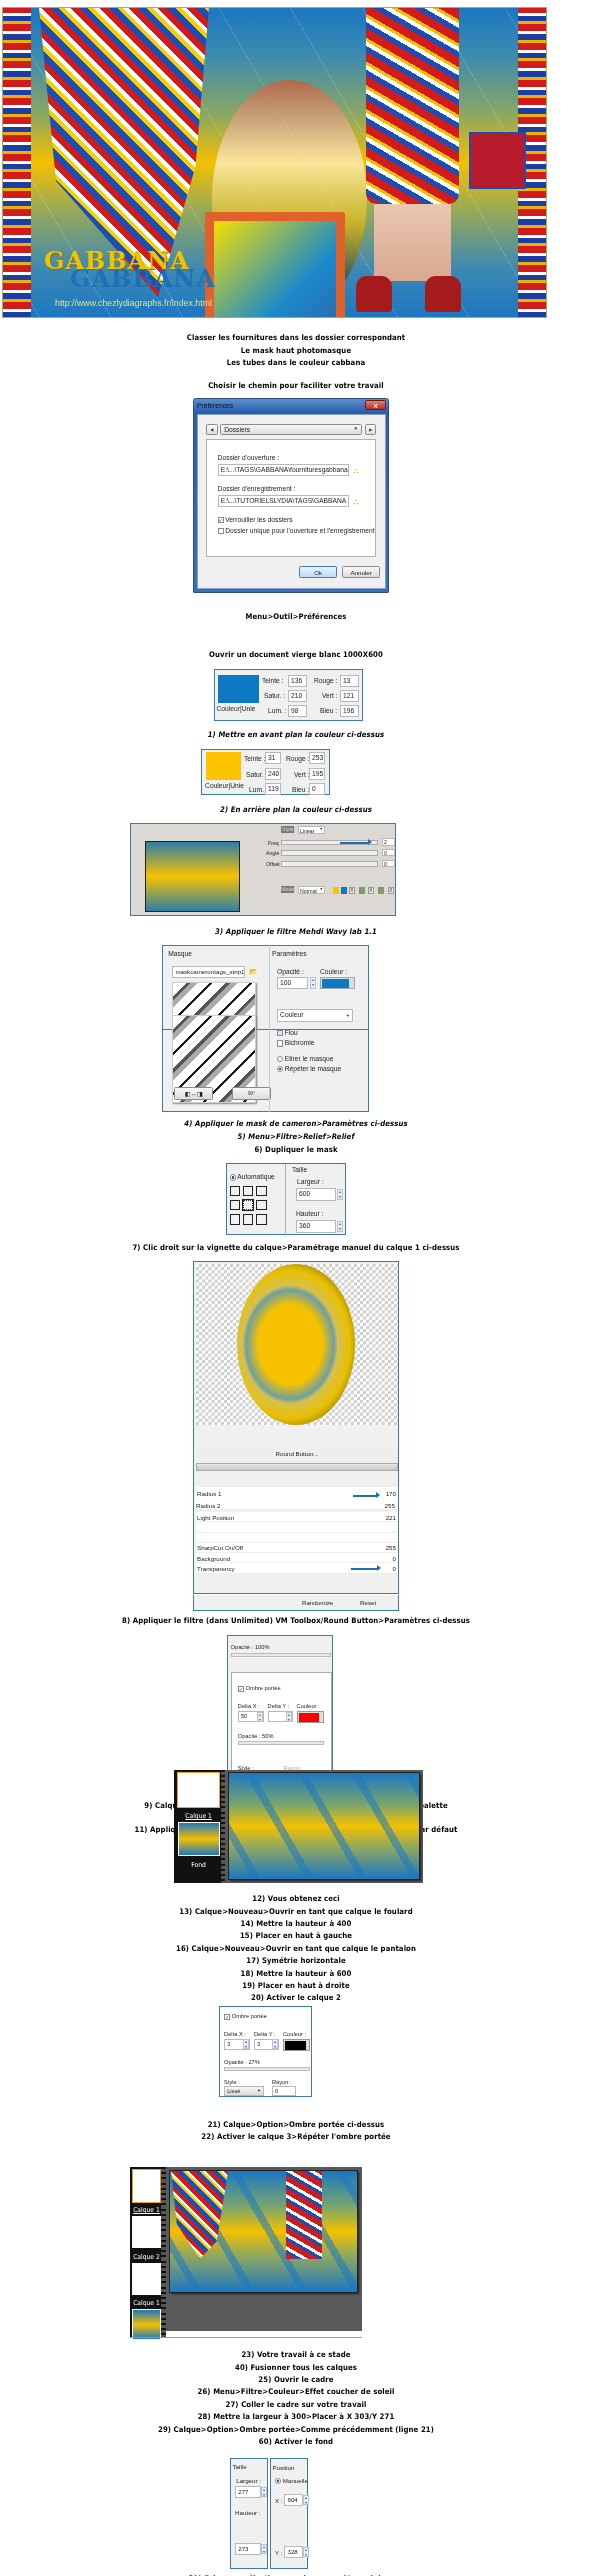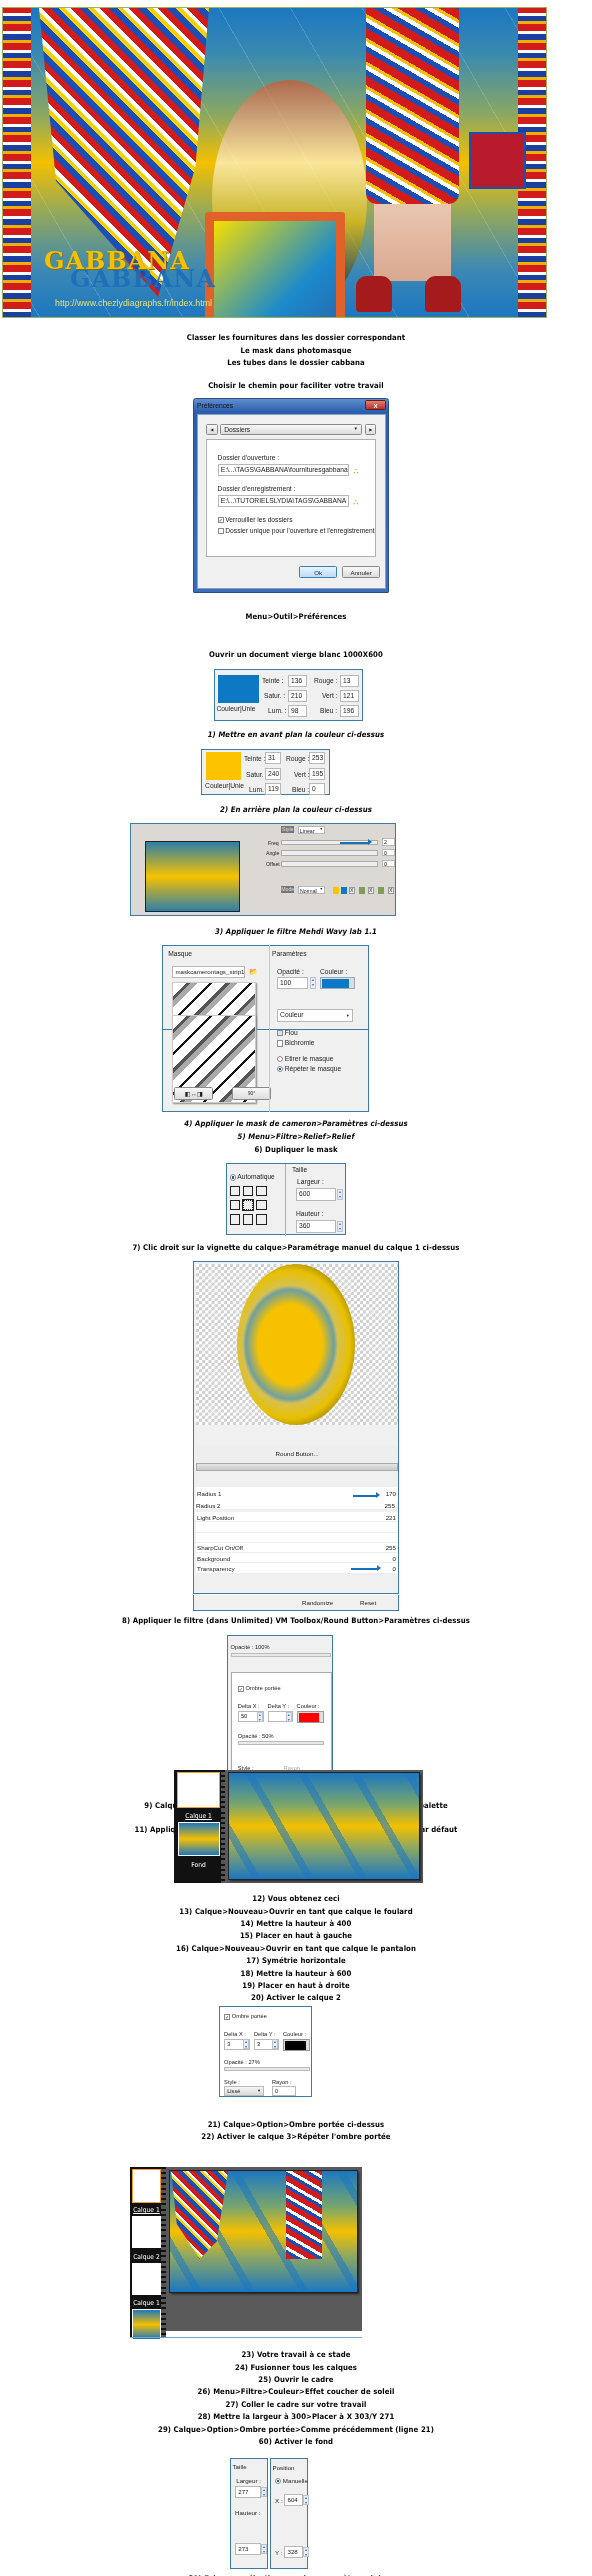--- a/index.html
+++ b/index.html
@@ -69,22 +69,22 @@
   <div class="legs"></div>
   <div class="shoe" style="left:353px"></div>
   <div class="shoe" style="left:422px"></div>
   <div class="bag"></div>
   <div class="gtitle2">GABBANA</div>
   <div class="gtitle1">GABBANA</div>
   <div class="gurl">http://www.chezlydiagraphs.fr/index.html</div>
 </div>
 
 <div class="t" style="top:332px">Classer les fournitures dans les dossier correspondant</div>
-<div class="t" style="top:345px">Le mask dans photomasque</div>
-<div class="t" style="top:357px">Les tubes dans le dossier cabbana</div>
+<div class="t" style="top:345px">Le mask haut photomasque</div>
+<div class="t" style="top:357px">Les tubes dans le couleur cabbana</div>
 <div class="t" style="top:380px">Choisir le chemin pour faciliter votre travail</div>
 
 <div class="abs win" style="left:193px;top:398px;width:196px;height:195px;background:linear-gradient(#5f8fcf,#2a5fae 13px,#3b6fbe);border:0.5px solid #2b4e80;border-radius:2.6px 2.6px 1px 1px">
   <div class="abs" style="left:3.1px;top:3.1px;font-size:6.7px;color:#111">Préférences</div>
   <div class="abs" style="right:2.1px;top:0.5px;width:20.6px;height:10.3px;background:linear-gradient(#e08070,#b8302a);border:0.5px solid #6a1a14;border-radius:1.5px;color:#fff;text-align:center;font-weight:bold;line-height:9.3px">X</div>
   <div class="abs" style="left:3.1px;top:15px;width:189px;height:175px;background:#f0f0f0;border:0.5px solid #8aa0c0">
     <div class="btn" style="left:8.2px;top:8.8px;width:11.3px;height:11.3px;line-height:10.3px;font-size:4.1px">◀</div>
     <div class="btn" style="left:22px;top:8.8px;width:142px;height:11.3px;text-align:left;padding:1.5px 3.1px;font-size:6.7px">
       <span>Dossiers</span>
       <span style="position:absolute;right:3.1px;top:1.5px;font-size:4.6px">▼</span>
@@ -377,21 +377,21 @@
 </div>
 <div class="canvasbg" style="left:166px;top:2167px;width:196px;height:164px">
   <div class="work" style="left:3.1px;top:3.1px;width:189px;height:123px">
     <div class="abs" style="left:1px;top:0;width:57px;height:88px;z-index:2;background:repeating-linear-gradient(45deg,#d21b1b 0 4.1px,#1b4fb5 4.1px 8.2px,#f6d000 8.2px 10.3px,#fff 10.3px 12.4px);clip-path:polygon(0 0,100% 0,80% 80%,50% 100%,10% 60%)"></div>
     <div class="abs" style="left:116px;top:0;width:36px;height:88px;z-index:2;background:repeating-linear-gradient(30deg,#d21b1b 0 5.2px,#1b4fb5 5.2px 8.2px,#fff 8.2px 11.3px)"></div>
   </div>
 </div>
 <div class="abs" style="left:130px;top:2337px;width:232px;height:1px;background:#7aa6c8"></div>
 
 <div class="t" style="top:2349px">23) Votre travail à ce stade</div>
-<div class="t" style="top:2362px">24) Fusionner tous les calques</div>
+<div class="t" style="top:2362px">40) Fusionner tous les calques</div>
 <div class="t" style="top:2374px">25) Ouvrir le cadre</div>
 <div class="t" style="top:2386px">26) Menu&gt;Filtre&gt;Couleur&gt;Effet coucher de soleil</div>
 <div class="t" style="top:2399px">27) Coller le cadre sur votre travail</div>
 <div class="t" style="top:2411px">28) Mettre la largeur à 300&gt;Placer à X 303/Y 271</div>
 <div class="t" style="top:2424px">29) Calque&gt;Option&gt;Ombre portée&gt;Comme précédemment (ligne 21)</div>
 <div class="t" style="top:2436px">60) Activer le fond</div>
 
 <div class="panel win" style="left:230px;top:2458px;width:38px;height:101px">
   <div class="lbl" style="left:1.5px;top:4.1px;font-size:6.2px">Taille</div>
   <div class="lbl" style="left:5.2px;top:17.5px;font-size:6.2px">Largeur :</div>

